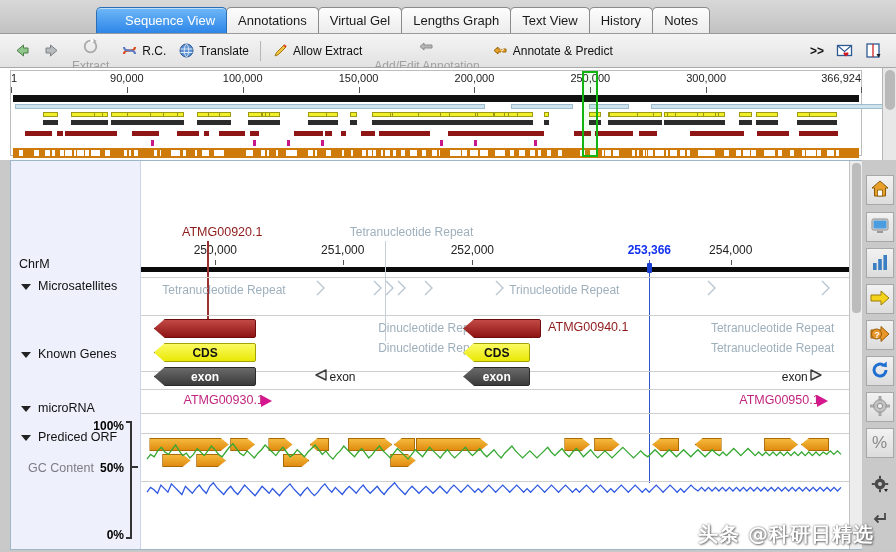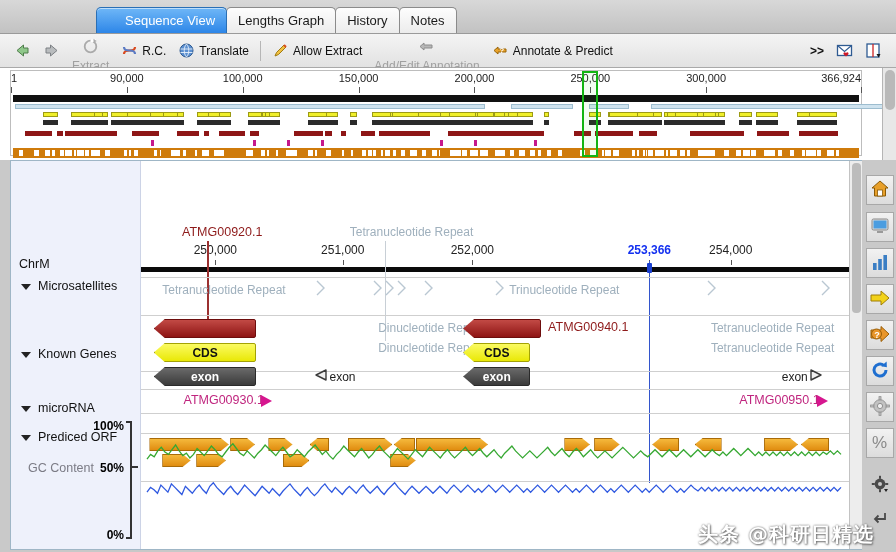--- a/index.html
+++ b/index.html
@@ -145,21 +145,24 @@
     font-family:"DejaVu Sans", sans-serif; pointer-events:none; z-index:40;
   }
 </style>
 </head>
 <body>
 
 <div class="app">
 
   <div class="tabbar" id="tabbar">
       <div class="tab active"><span>Sequence View</span></div>
+      <div class="tab"><span>Annotations</span></div>
+      <div class="tab"><span>Virtual Gel</span></div>
       <div class="tab"><span>Lengths Graph</span></div>
+      <div class="tab"><span>Text View</span></div>
       <div class="tab"><span>History</span></div>
       <div class="tab"><span>Notes</span></div>
     </div>
 
   <div class="toolbar">
     <div class="tb-item">
       <span class="ic">
         <svg width="17" height="17" viewBox="0 0 17 17">
             <path d="M9.5 3 L3 8.5 L9.5 14 L9.5 11 L14 11 L14 6 L9.5 6 Z" fill="#8fc78a" stroke="#4e7d4a" stroke-width="1" stroke-linejoin="round"></path>
           </svg>

